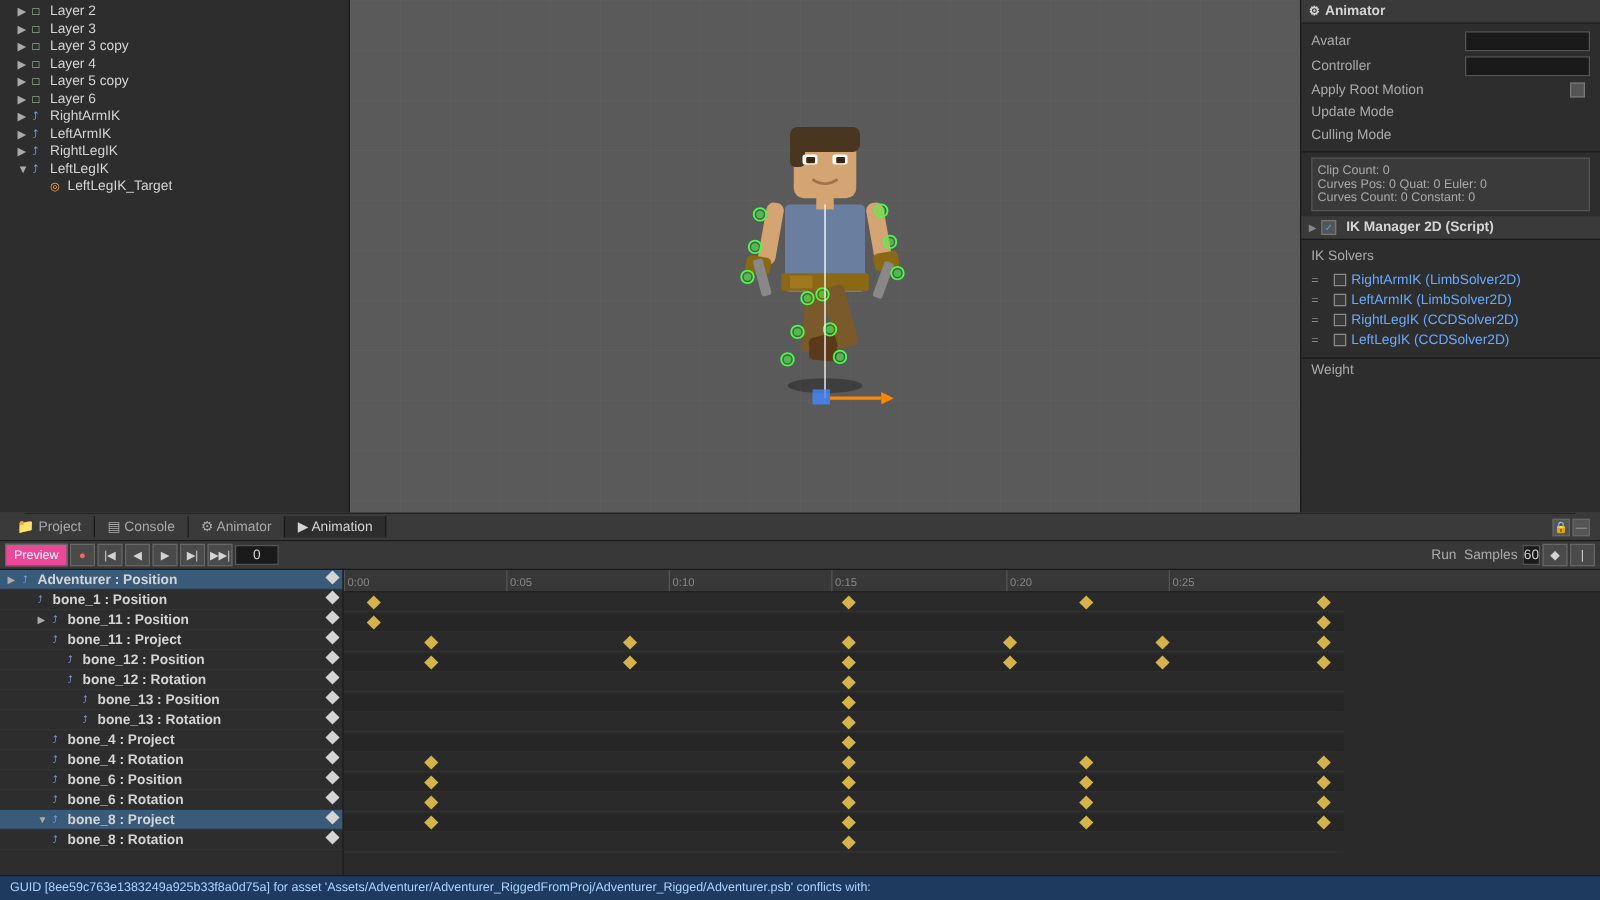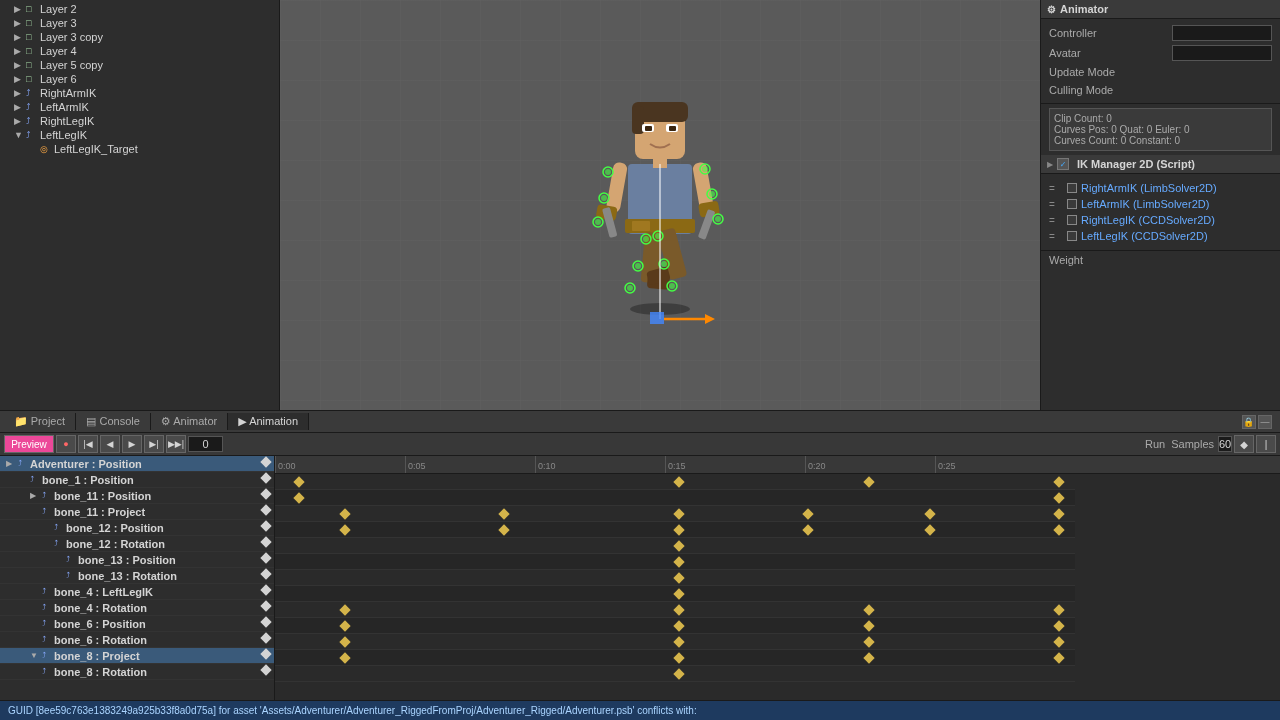--- a/index.html
+++ b/index.html
@@ -194,20 +194,21 @@
       color: #aaa;
     }
 
     
     .bottom-area {
       height: 290px;
       display: flex;
       flex-direction: column;
       background: #2d2d2d;
       border-top: 1px solid #1a1a1a;
+      border-radius: 26px;
     }
 
     .tab-bar {
       display: flex;
       align-items: center;
       background: #3a3a3a;
       border-bottom: 1px solid #1a1a1a;
       padding: 0 4px;
       height: 22px;
     }
@@ -609,46 +610,53 @@
   </div>
 
   <div class="right-panel">
 
     <div class="inspector-header">
       <span style="margin-right:4px; font-size:10px;">⚙</span>
       <span>Animator</span>
     </div>
     <div class="inspector-section">
       <div class="inspector-row">
+        <span class="inspector-label">Avatar</span>
+        <input class="inspector-field" value="" style="">
+      </div>
+      <div class="inspector-row">
         <span class="inspector-label">Controller</span>
         <input class="inspector-field" value="" style="">
       </div>
       <div class="inspector-row">
-        <span class="inspector-label">Avatar</span>
-        <input class="inspector-field" value="" style="">
+        <span class="inspector-label">Apply Root Motion</span>
+        <div class="checkbox"></div>
       </div>
       <div class="inspector-row">
         <span class="inspector-label">Update Mode</span>
       </div>
       <div class="inspector-row">
         <span class="inspector-label">Culling Mode</span>
       </div>
     </div>
     <div class="info-box">
       <div>Clip Count: 0</div>
       <div>Curves Pos: 0 Quat: 0 Euler: 0</div>
       <div>Curves Count: 0 Constant: 0</div>
     </div>
 
     <div class="component-header">
       <span class="fold-arrow">▶</span>
       <div class="checkbox">✓</div>
       <span class="component-title">IK Manager 2D (Script)</span>
     </div>
     <div class="inspector-section">
+      <div class="inspector-row">
+        <span class="inspector-label">IK Solvers</span>
+      </div>
       <div class="ik-solver-list">
       <div class="ik-solver-item">
     <span style="width:16px; color:#888; font-size:10px; margin-right:2px;">=</span>
     <div class="ik-solver-icon" style="background:#3a3a3a;"></div>
     <span class="ik-solver-name">RightArmIK (LimbSolver2D)</span>
   </div>
           <div class="ik-solver-item">
     <span style="width:16px; color:#888; font-size:10px; margin-right:2px;">=</span>
     <div class="ik-solver-icon" style="background:#3a3a3a;"></div>
     <span class="ik-solver-name">LeftArmIK (LimbSolver2D)</span>
@@ -788,21 +796,21 @@
     <span class="track-icon" style="color:#88aaff; font-size:8px;">⤴</span>
     <span class="track-name">bone_13 : Rotation</span>
     <div class="track-key-btn">
       <div class="key-diamond"></div>
     </div>
   </div>
         <div class="track-row">
     <span class="track-indent" style="width:28px"></span>
     <span class="track-arrow"></span>
     <span class="track-icon" style="color:#88aaff; font-size:8px;">⤴</span>
-    <span class="track-name">bone_4 : LeftLegIK</span>
+    <span class="track-name">bone_4 : Project</span>
     <div class="track-key-btn">
       <div class="key-diamond"></div>
     </div>
   </div>
         <div class="track-row">
     <span class="track-indent" style="width:28px"></span>
     <span class="track-arrow"></span>
     <span class="track-icon" style="color:#88aaff; font-size:8px;">⤴</span>
     <span class="track-name">bone_4 : Rotation</span>
     <div class="track-key-btn">

